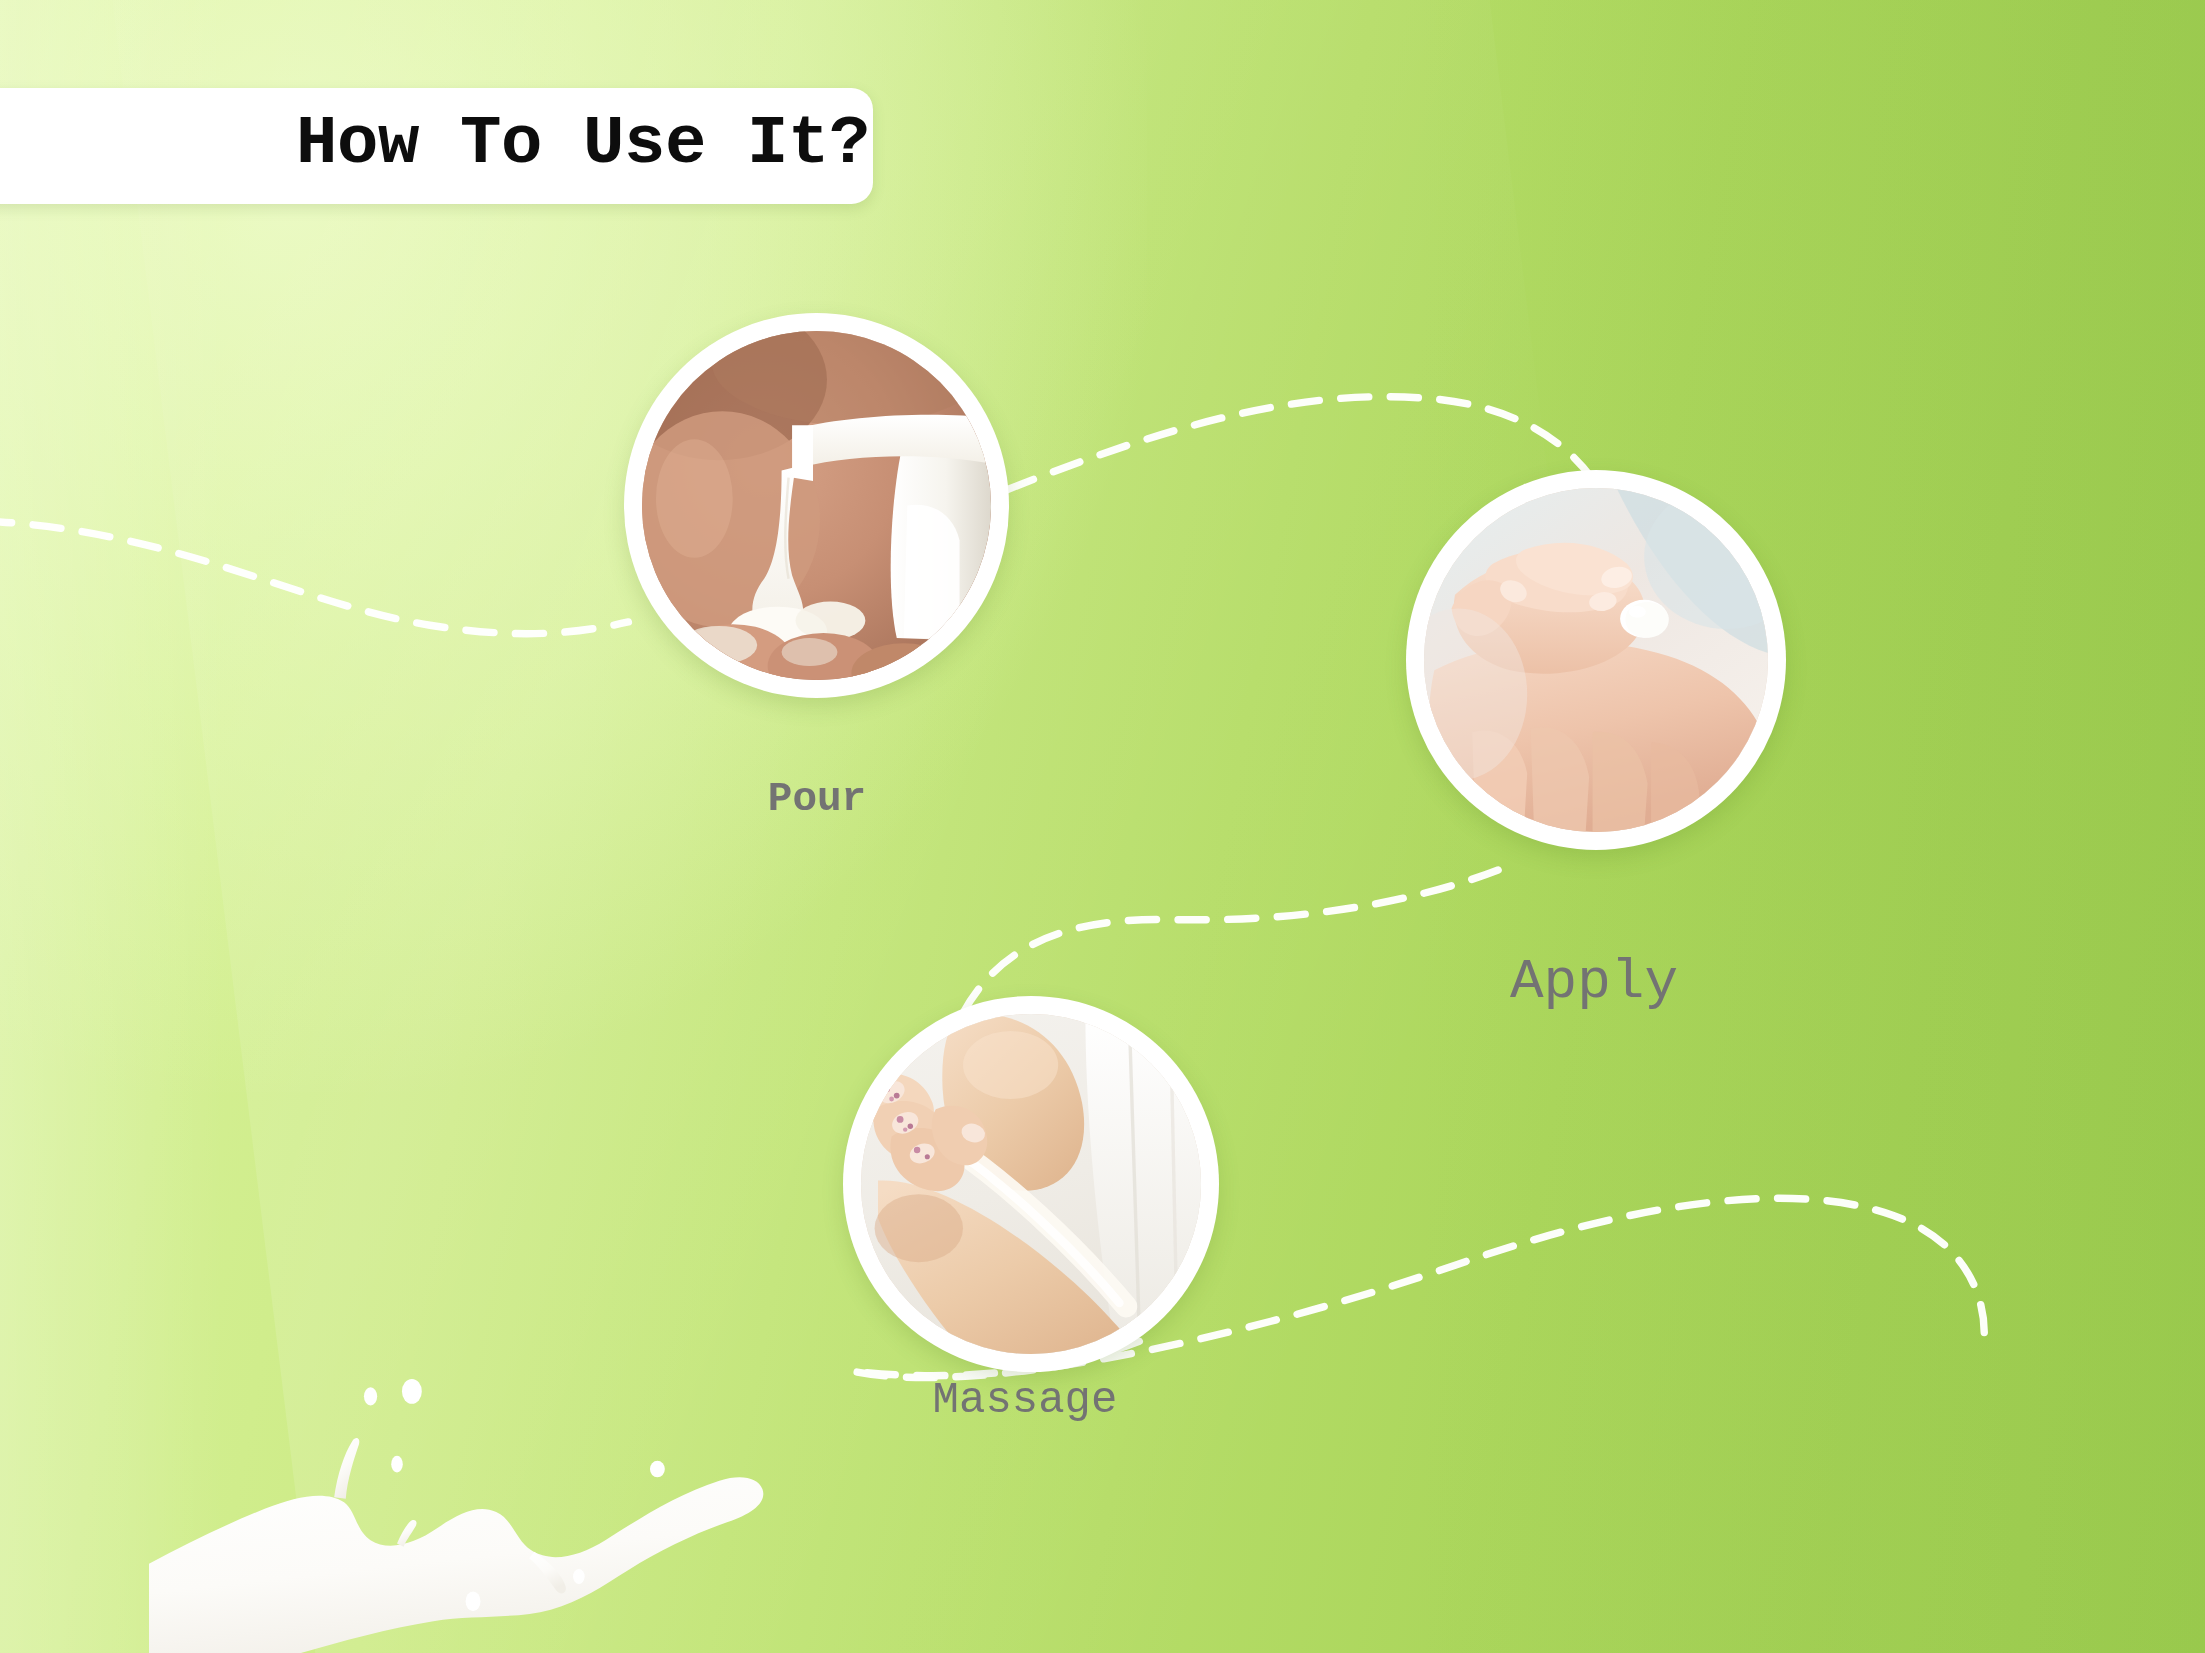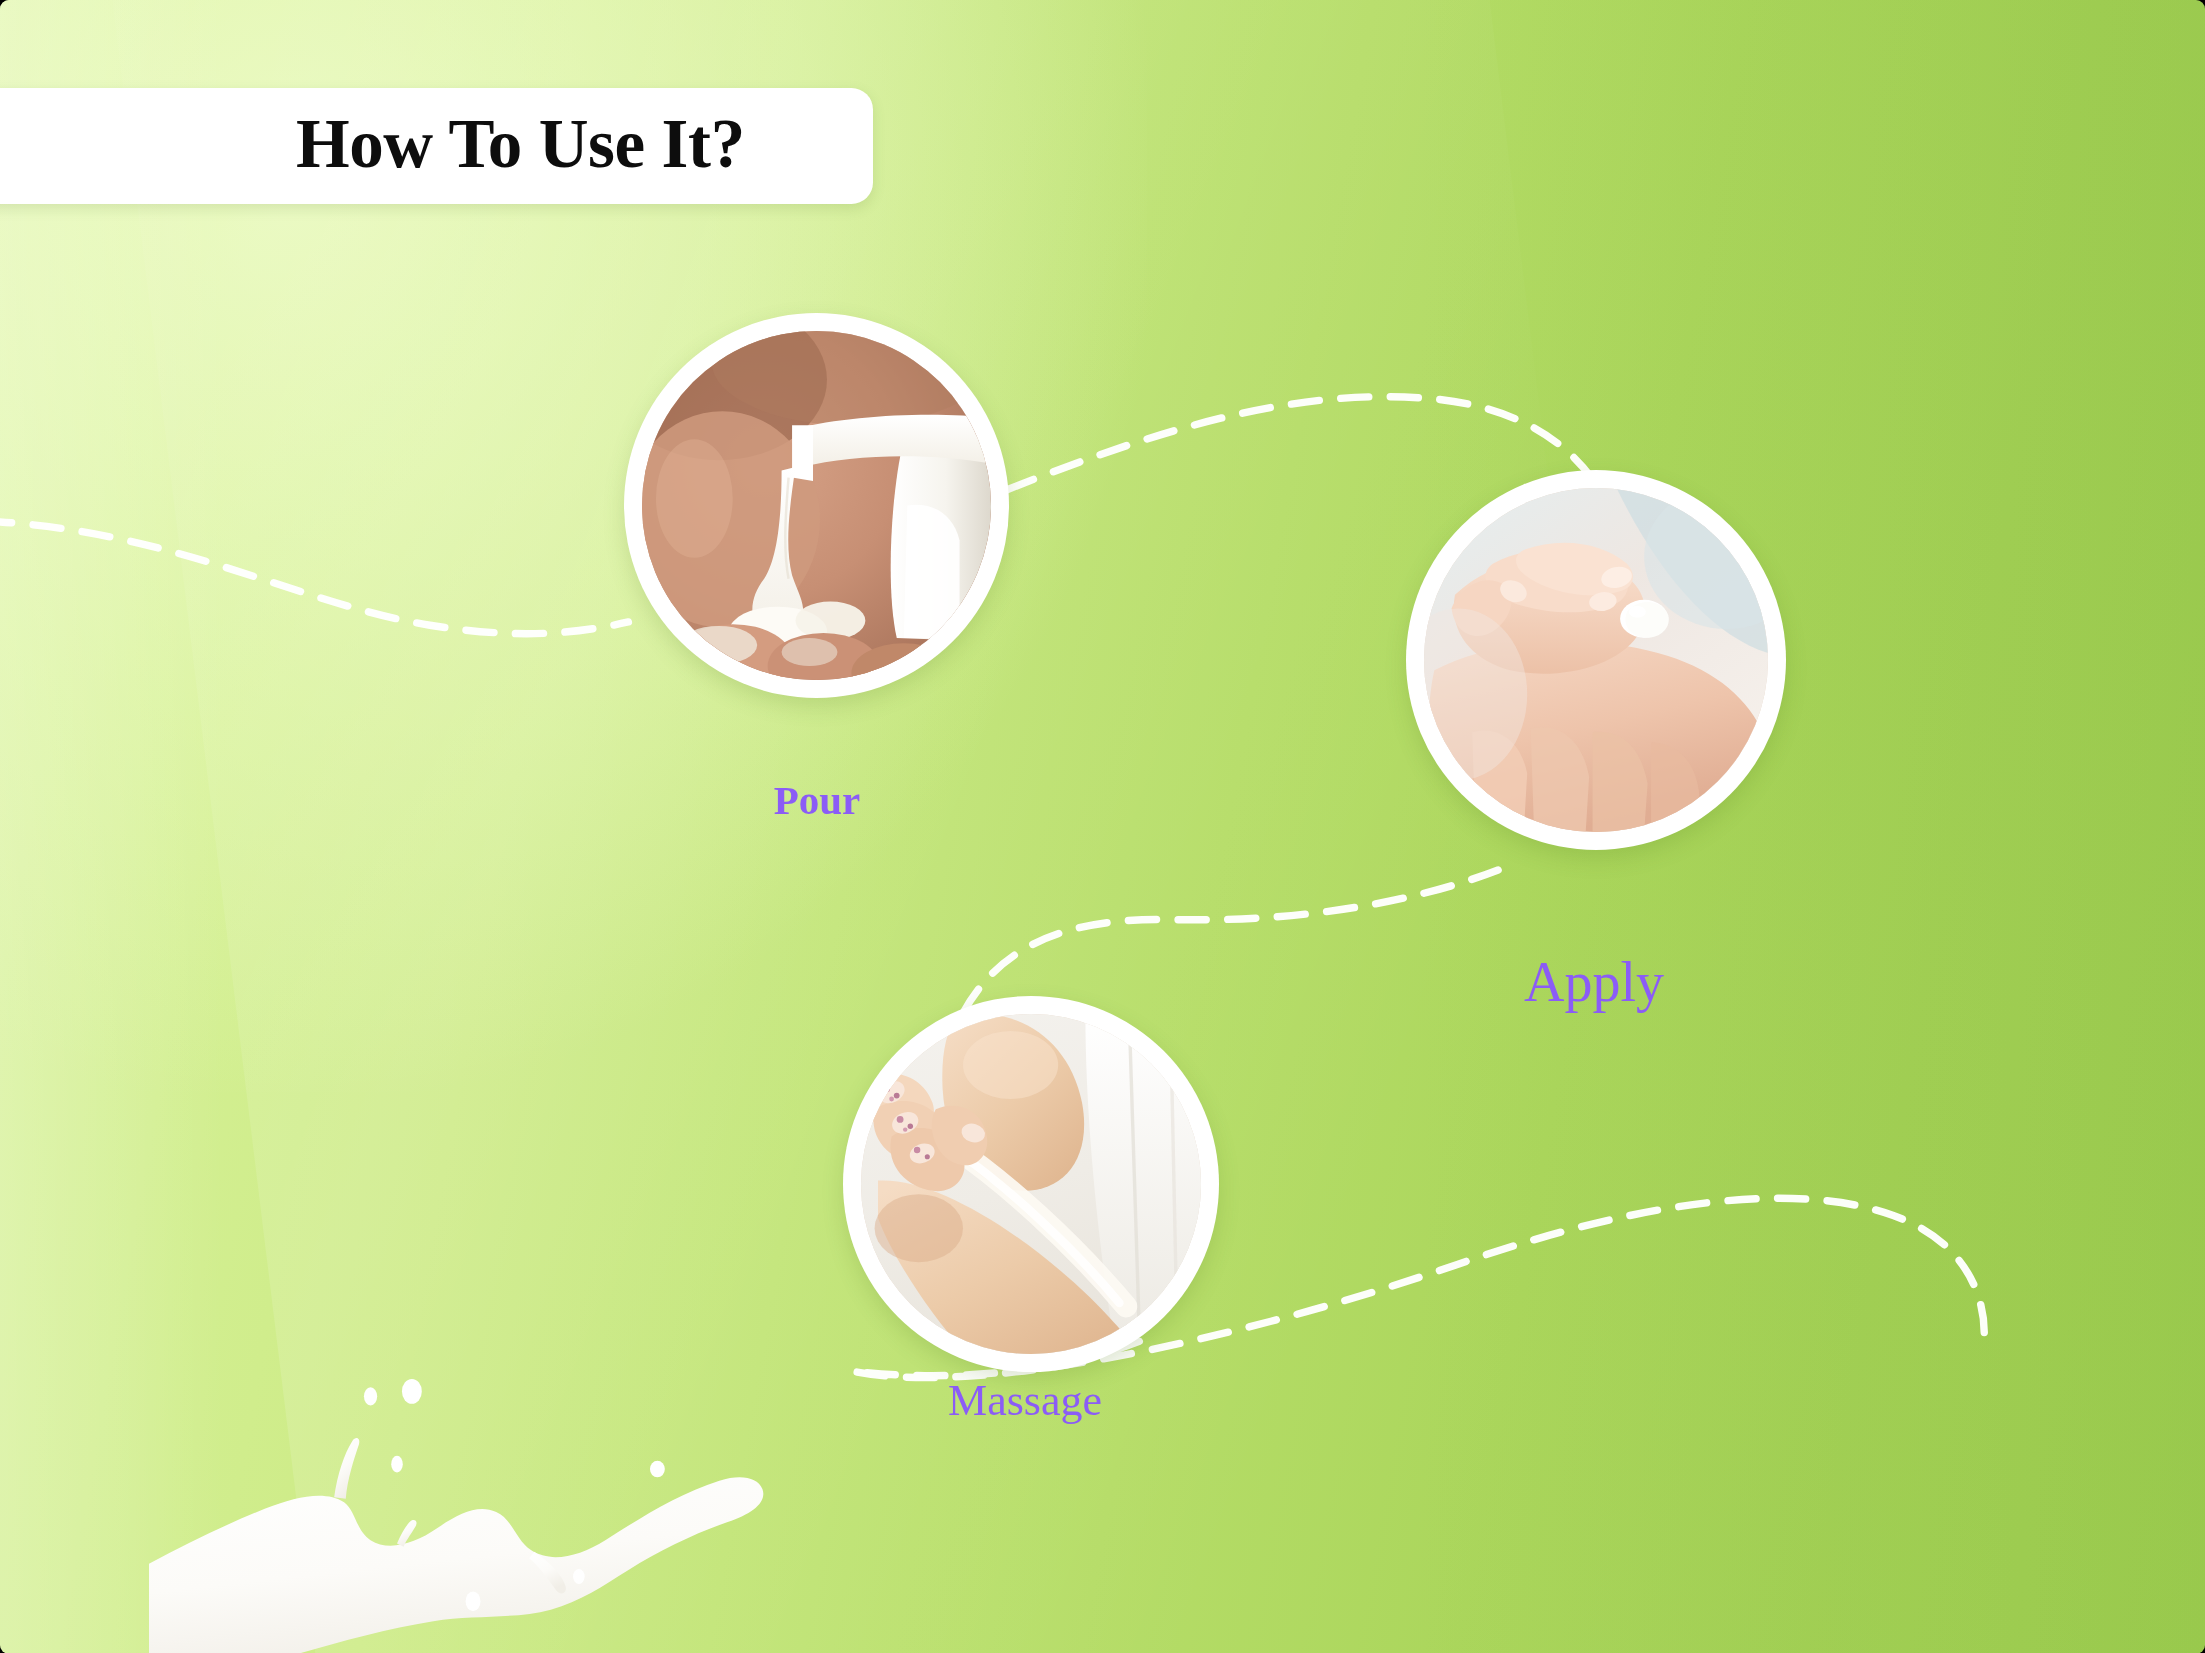--- a/index.html
+++ b/index.html
@@ -5,22 +5,21 @@
   html, body {
     margin: 0;
     padding: 0;
     background: #000;
   }
   #stage {
     position: relative;
     width: 2205px;
     height: 1654px;
     overflow: hidden;
-    font-family: Liberation Serif, serif;
-    border-radius: 9px;
+    font-family: Liberation Mono, monospace;
   }
 
   
   .bg-base {
     position: absolute;
     inset: 0;
     background: linear-gradient(100deg,
                 #d9f39c 0%,
                 #d3ef92 14%,
                 #cdeb86 26%,
@@ -128,21 +127,21 @@
   }
   .circle-photo {
     position: absolute;
     border-radius: 50%;
     overflow: hidden;
     background: #e7d6c8;
   }
   .step-label {
     position: absolute;
     text-align: left;
-    color: #8b5cf6;
+    color: #737373;
     white-space: nowrap;
     transform: translateX(-50%);
   }
   .label-bold { font-weight: bold; }
 
   
   .photo-svg { display: block; width: 100%; height: 100%; }
 
   
   .splash {

